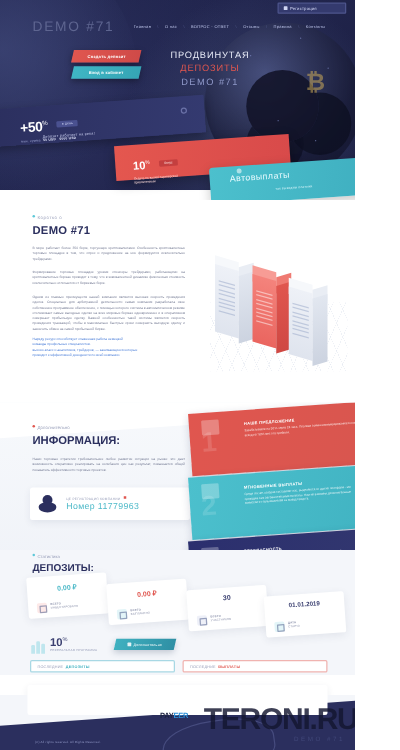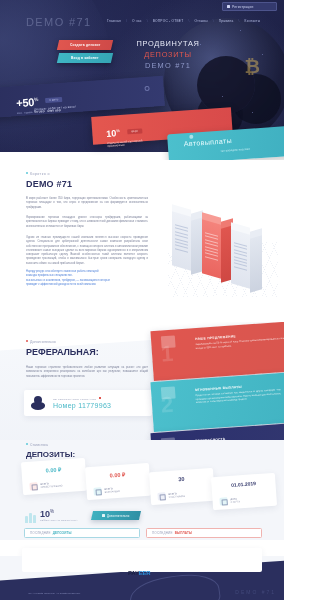--- a/index.html
+++ b/index.html
@@ -503,21 +503,21 @@
       </div>
     </div>
   </div>
 
   <div class="info">
     <div class="info-diag-top"></div>
 
     <div class="ikick">
       <span class="dot"></span><span>Дополнительно</span>
     </div>
-    <div class="ihead">РЕФЕРАЛЬНАЯ:</div>
+    <div class="ihead">ИНФОРМАЦИЯ:</div>
     <div class="ipara">Наши торговые стратегии требовательнее любое развитие ситуации на рынке: это дает возможность оперативно реагировать на колебания цен как результат, повышается общий показатель эффективности торговых проектов.</div>
 
     <div class="regcard">
       <div class="crest">
         <div class="c1"></div>
           <div class="c2"></div>
       </div>
       <div>
         <div class="rc-lab">
           <span>ЦЕ РЕГИСТРАЦИЯ КОМПАНИИ</span><span class="sq"></span>
@@ -625,16 +625,17 @@
   <div class="strip"></div>
 
   <div class="footer">
     <div class="footer-diag"></div>
     <div class="foot-white"></div>
     <div class="fswirl"></div>
     <div class="payeer">
       <span class="a">PAY</span><span class="b">EER</span>
     </div>
     <div class="copy">(C) All rights reserved. All Rights Reserved.</div>
+    <div class="wm">TERONI.RU</div>
     <div class="wm2">DEMO #71</div>
   </div>
 
 </div>
 
 </body></html>

